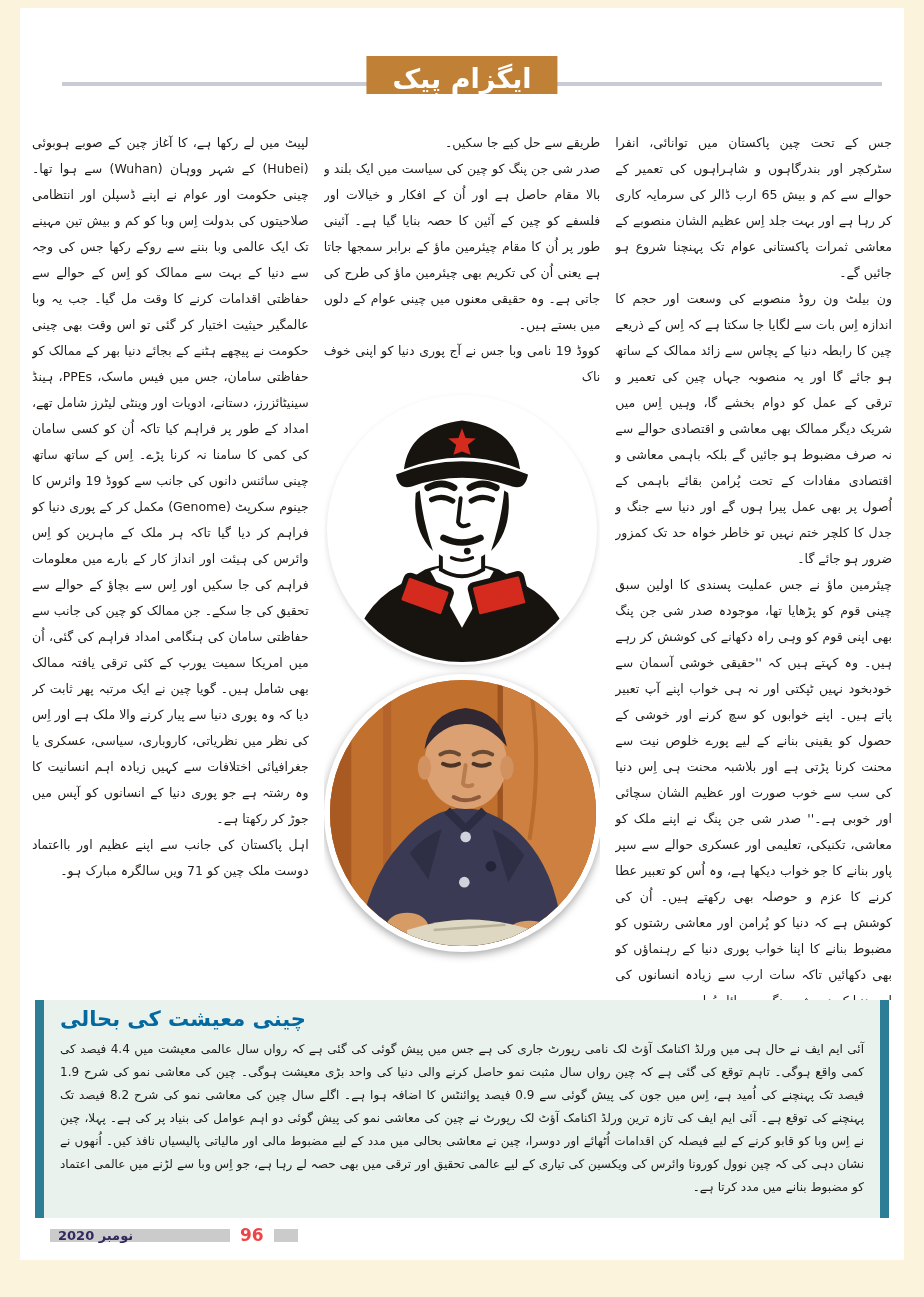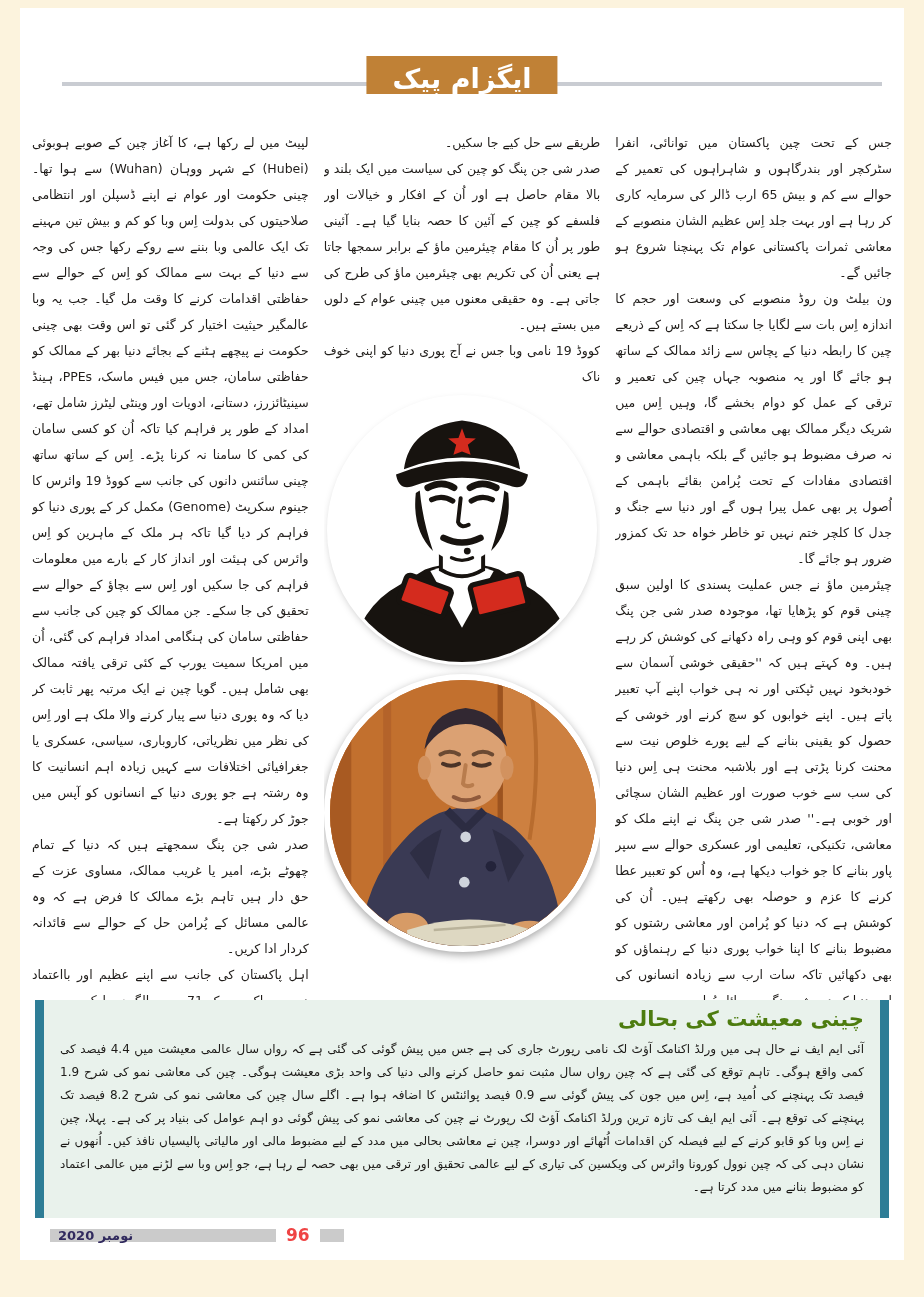--- a/index.html
+++ b/index.html
@@ -50,36 +50,36 @@
   .mao-circle svg, .deng-circle svg { width:100%; height:100%; display:block; }
 
   
   .economy {
     position:absolute; left:15px; right:15px; top:992px; height:218px;
     background:#e9f2ec;
     border-left:9px solid #2e7d96; border-right:9px solid #2e7d96;
     padding:5px 16px 6px; overflow:hidden;
   }
   .economy h2 {
-    margin:2px 0 7px; text-align:right; direction:rtl;
-    color:#4d7c0f; font-size:21px; font-weight:bold;
+    margin:2px 0 7px; text-align:left; direction:rtl;
+    color:#0369a1; font-size:21px; font-weight:bold;
   }
   .economy .ebody {
     direction:rtl; text-align:justify;
     font-size:12px; line-height:23px; color:#1d1b18;
   }
 
   
   .footer {
     position:absolute; left:30px; right:14px; top:1219px; height:16px;
     display:flex; align-items:center; gap:10px;
   }
   .fbar { background:#cbcbcb; height:13px; }
   .fbar-date {
-    width:226px; display:flex; align-items:center; justify-content:flex-end;
+    width:180px; display:flex; align-items:center; justify-content:flex-end;
     padding:0 8px; direction:rtl;
   }
   .fbar-date span { font-size:13px; font-weight:bold; color:#312a5e; line-height:13px; }
   .fbar-url { flex:1; display:flex; align-items:center; justify-content:center; }
   .fbar-url span { font-size:13px; color:#3c3c3c; line-height:13px; }
   .pageno { font-size:17px; font-weight:bold; color:#ef4444; }
   .fbar-end { width:24px; }
 </style>
 </head>
 <body>
@@ -182,21 +182,20 @@
             <circle cx="102" cy="118" r="4" fill="#cfd4dc"></circle>
             <circle cx="101" cy="152" r="4" fill="#cfd4dc"></circle>
             <circle cx="121" cy="140" r="4" fill="#23233a"></circle>
           </svg>
         </div>
       </div>
     </div>
 
     <div class="col">
       <p>لپیٹ میں لے رکھا ہے، کا آغاز چین کے صوبے ہوبوئی (Hubei) کے شہر ووہان (Wuhan) سے ہوا تھا۔ چینی حکومت اور عوام نے اپنے ڈسپلن اور انتظامی صلاحیتوں کی بدولت اِس وبا کو کم و بیش تین مہینے تک ایک عالمی وبا بننے سے روکے رکھا جس کی وجہ سے دنیا کے بہت سے ممالک کو اِس کے حوالے سے حفاظتی اقدامات کرنے کا وقت مل گیا۔ جب یہ وبا عالمگیر حیثیت اختیار کر گئی تو اس وقت بھی چینی حکومت نے پیچھے ہٹنے کے بجائے دنیا بھر کے ممالک کو حفاظتی سامان، جس میں فیس ماسک، PPEs، ہینڈ سینیٹائزرز، دستانے، ادویات اور وینٹی لیٹرز شامل تھے، امداد کے طور پر فراہم کیا تاکہ اُن کو کسی سامان کی کمی کا سامنا نہ کرنا پڑے۔ اِس کے ساتھ ساتھ چینی سائنس دانوں کی جانب سے کووڈ 19 وائرس کا جینوم سکرپٹ (Genome) مکمل کر کے پوری دنیا کو فراہم کر دیا گیا تاکہ ہر ملک کے ماہرین کو اِس وائرس کی ہیئت اور انداز کار کے بارے میں معلومات فراہم کی جا سکیں اور اِس سے بچاؤ کے حوالے سے تحقیق کی جا سکے۔ جن ممالک کو چین کی جانب سے حفاظتی سامان کی ہنگامی امداد فراہم کی گئی، اُن میں امریکا سمیت یورپ کے کئی ترقی یافتہ ممالک بھی شامل ہیں۔ گویا چین نے ایک مرتبہ پھر ثابت کر دیا کہ وہ پوری دنیا سے پیار کرنے والا ملک ہے اور اِس کی نظر میں نظریاتی، کاروباری، سیاسی، عسکری یا جغرافیائی اختلافات سے کہیں زیادہ اہم انسانیت کا وہ رشتہ ہے جو پوری دنیا کے انسانوں کو آپس میں جوڑ کر رکھتا ہے۔</p>
-      <p>صدر شی جن پنگ سمجھتے ہیں کہ دنیا کے تمام چھوٹے بڑے، امیر یا غریب ممالک، مساوی عزت کے حق دار ہیں تاہم بڑے ممالک کا فرض ہے کہ وہ عالمی مسائل کے پُرامن حل کے حوالے سے قائدانہ کردار ادا کریں۔</p>
       <p>اہل پاکستان کی جانب سے اپنے عظیم اور بااعتماد دوست ملک چین کو 71 ویں سالگرہ مبارک ہو۔</p>
     </div>
   </div>
 
   <div class="economy">
     <h2>چینی معیشت کی بحالی</h2>
     <div class="ebody">آئی ایم ایف نے حال ہی میں ورلڈ اکنامک آؤٹ لک نامی رپورٹ جاری کی ہے جس میں پیش گوئی کی گئی ہے کہ رواں سال عالمی معیشت میں 4.4 فیصد کی کمی واقع ہوگی۔ تاہم توقع کی گئی ہے کہ چین رواں سال مثبت نمو حاصل کرنے والی دنیا کی واحد بڑی معیشت ہوگی۔ چین کی معاشی نمو کی شرح 1.9 فیصد تک پہنچنے کی اُمید ہے، اِس میں جون کی پیش گوئی سے 0.9 فیصد پوائنٹس کا اضافہ ہوا ہے۔ اگلے سال چین کی معاشی نمو کی شرح 8.2 فیصد تک پہنچنے کی توقع ہے۔ آئی ایم ایف کی تازہ ترین ورلڈ اکنامک آؤٹ لک رپورٹ نے چین کی معاشی نمو کی پیش گوئی دو اہم عوامل کی بنیاد پر کی ہے۔ پہلا، چین نے اِس وبا کو قابو کرنے کے لیے فیصلہ کن اقدامات اُٹھائے اور دوسرا، چین نے معاشی بحالی میں مدد کے لیے مضبوط مالی اور مالیاتی پالیسیاں نافذ کیں۔ اُنھوں نے نشان دہی کی کہ چین نوول کورونا وائرس کی ویکسین کی تیاری کے لیے عالمی تحقیق اور ترقی میں بھی حصہ لے رہا ہے، جو اِس وبا سے لڑنے میں عالمی اعتماد کو مضبوط بنانے میں مدد کرتا ہے۔</div>
   </div>
 
   <div class="footer">

